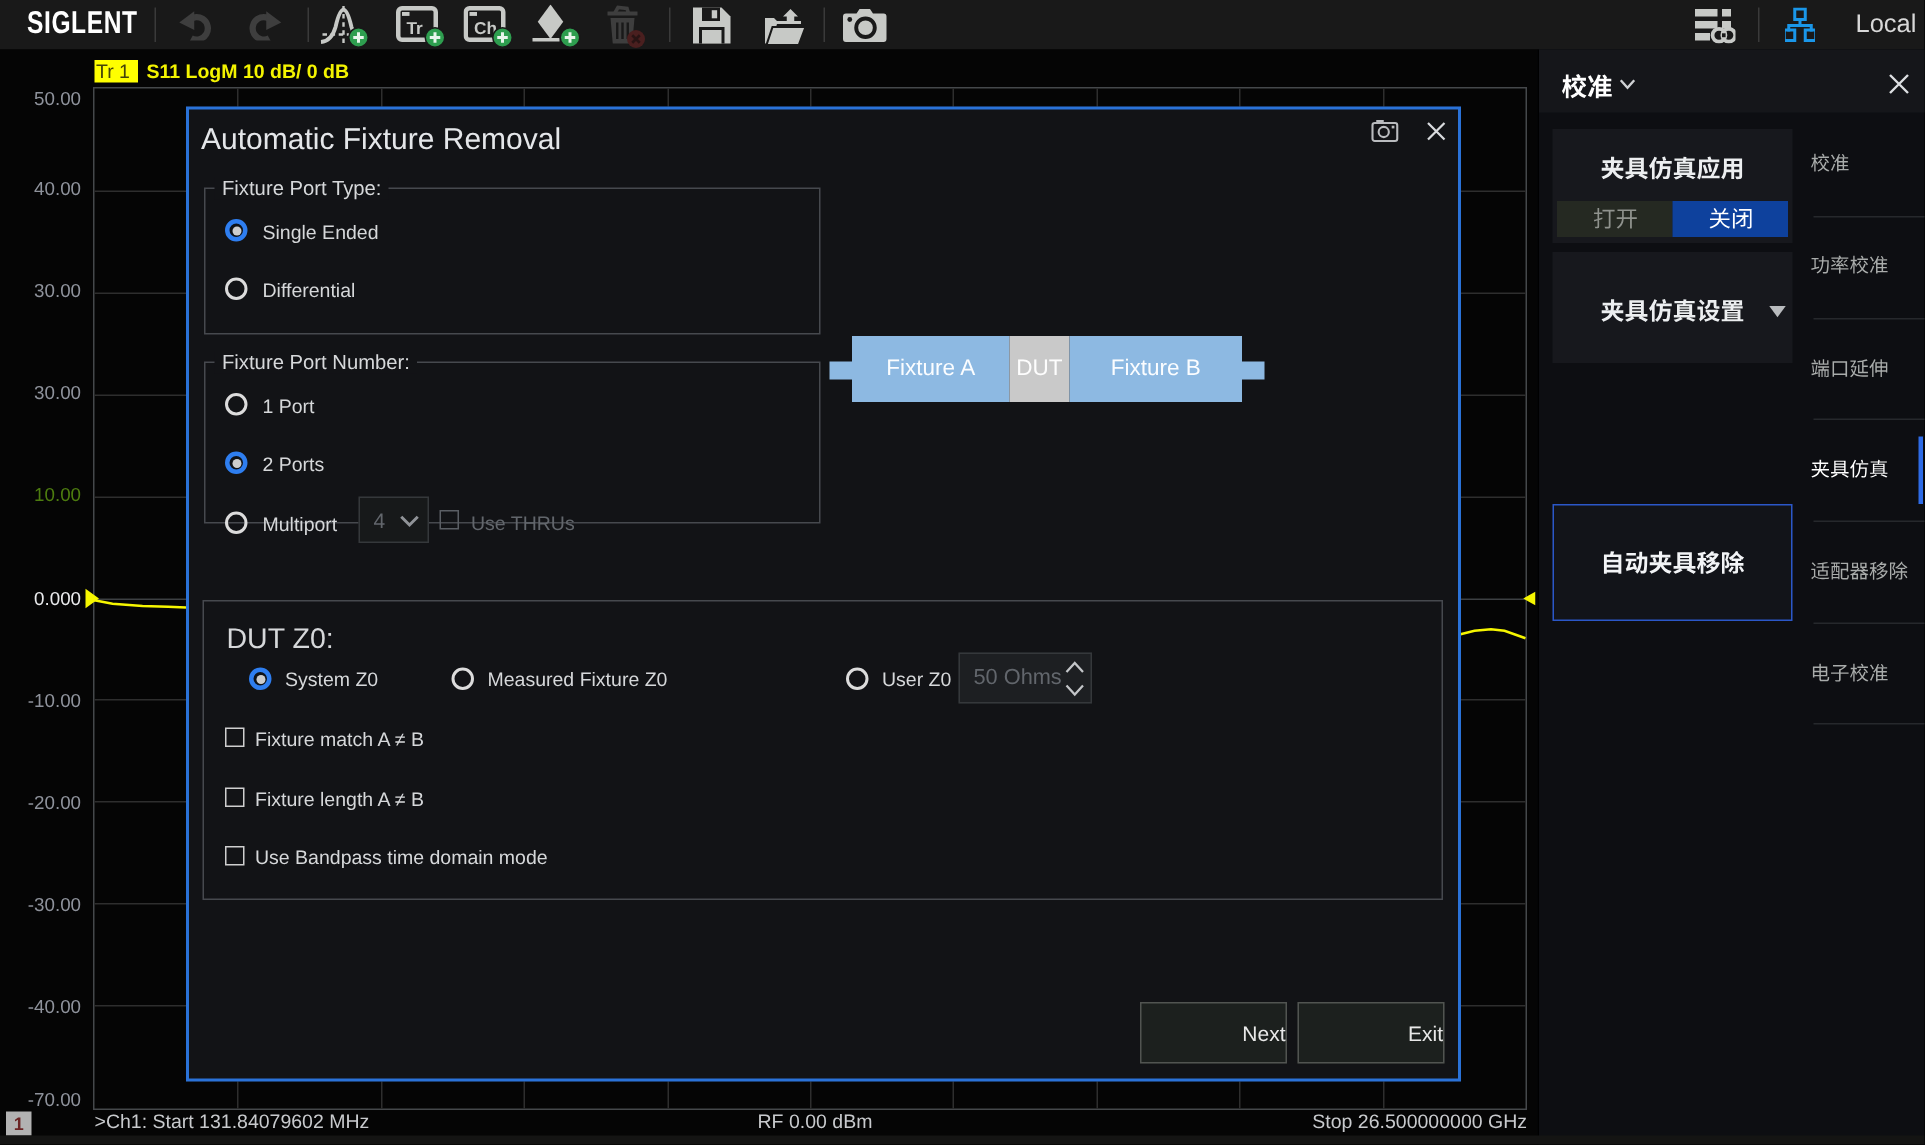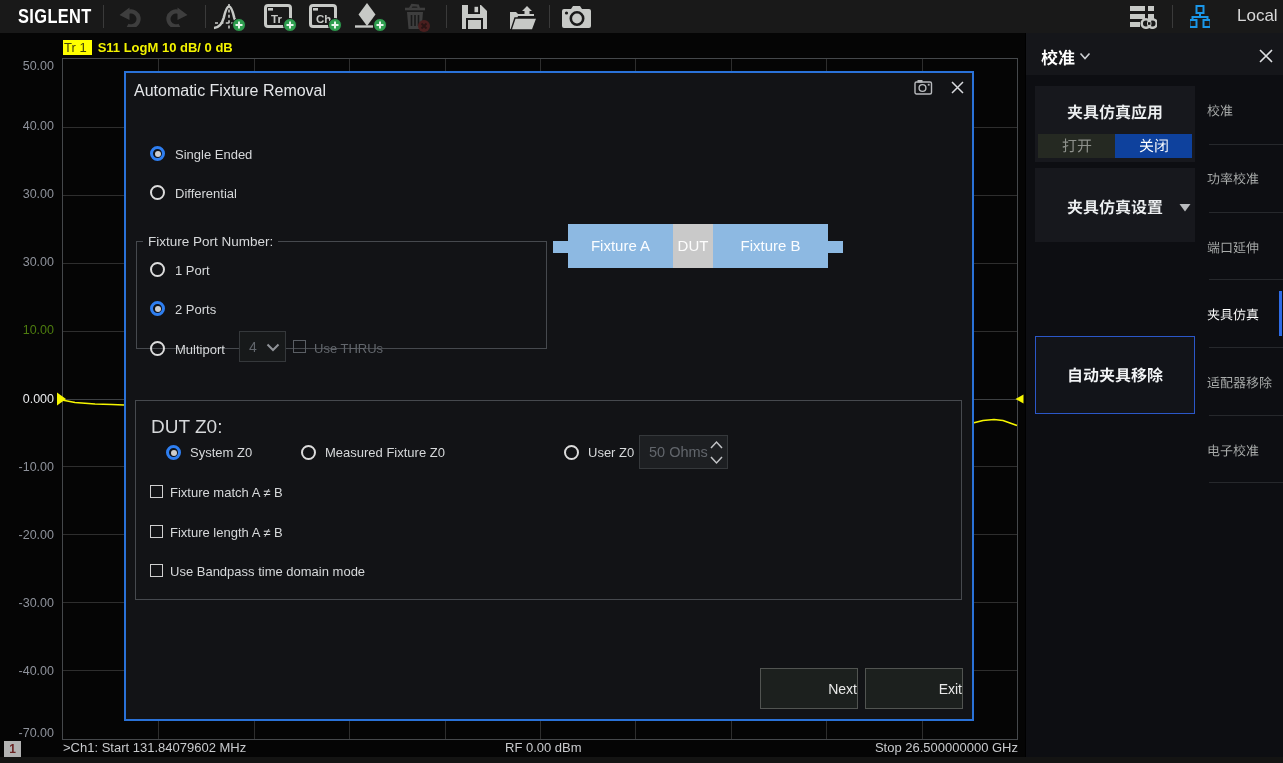--- a/index.html
+++ b/index.html
@@ -162,30 +162,33 @@
 <path d="M1023.5 361.5 L1015.5 366 L1023.5 370.5 Z" fill="#f6f600"></path>
     </svg>
 <div id="status">
 <span class="abs" style="left:63px">&gt;Ch1: Start 131.84079602 MHz</span>
 <span class="abs" style="left:505px">RF 0.00 dBm</span>
 <span class="abs" style="right:7px">Stop 26.500000000 GHz</span>
     </div>
 <div class="abs" style="left:4px;top:708px;width:17px;height:16px;background:#b2b2b2;color:#6b2424;font-size:12px;font-weight:bold;text-align:center;line-height:16px">1</div>
 </div>
 <div class="abs" id="dlg">
-<div class="abs" style="left:8px;top:9px;font-size:16px;color:#e4e6e9">Automatic Fixture Removal</div>
+<div class="abs" style="left:8px;top:9px;font-size:20px;color:#e4e6e9">Automatic Fixture Removal</div>
 <svg class="abs" style="left:788px;top:6px" width="19" height="16">
 <rect x="1" y="3" width="16.5" height="12" rx="1.5" stroke="#b9bbbe" stroke-width="1.4" fill="none"></rect>
 <rect x="3.5" y="1" width="5" height="2.5" fill="#b9bbbe"></rect>
 <circle cx="8.5" cy="9" r="3.4" stroke="#b9bbbe" stroke-width="1.4" fill="none"></circle>
 <rect x="13.8" y="4.8" width="1.8" height="1.8" fill="#b9bbbe"></rect>
     </svg>
 <svg class="abs" style="left:825px;top:8px" width="13" height="13">
 <path d="M1 1 L12 12 M12 1 L1 12" stroke="#d9dbde" stroke-width="1.5"></path>
     </svg>
+<div class="fs" style="left:10px;top:52px;width:411px;height:98px">
+<span class="lg">Fixture Port Type:</span>
+    </div>
 <span class="radio on" style="left:24px;top:73px">
       <i></i>
     </span>
     <span class="abs" style="left:49px;top:74px">Single Ended</span>
 <span class="radio off" style="left:24px;top:112px"></span>
     <span class="abs" style="left:49px;top:113px">Differential</span>
 <div class="fs" style="left:10px;top:168px;width:411px;height:108px">
 <span class="lg">Fixture Port Number:</span>
     </div>
 <span class="radio off" style="left:24px;top:189px"></span>

